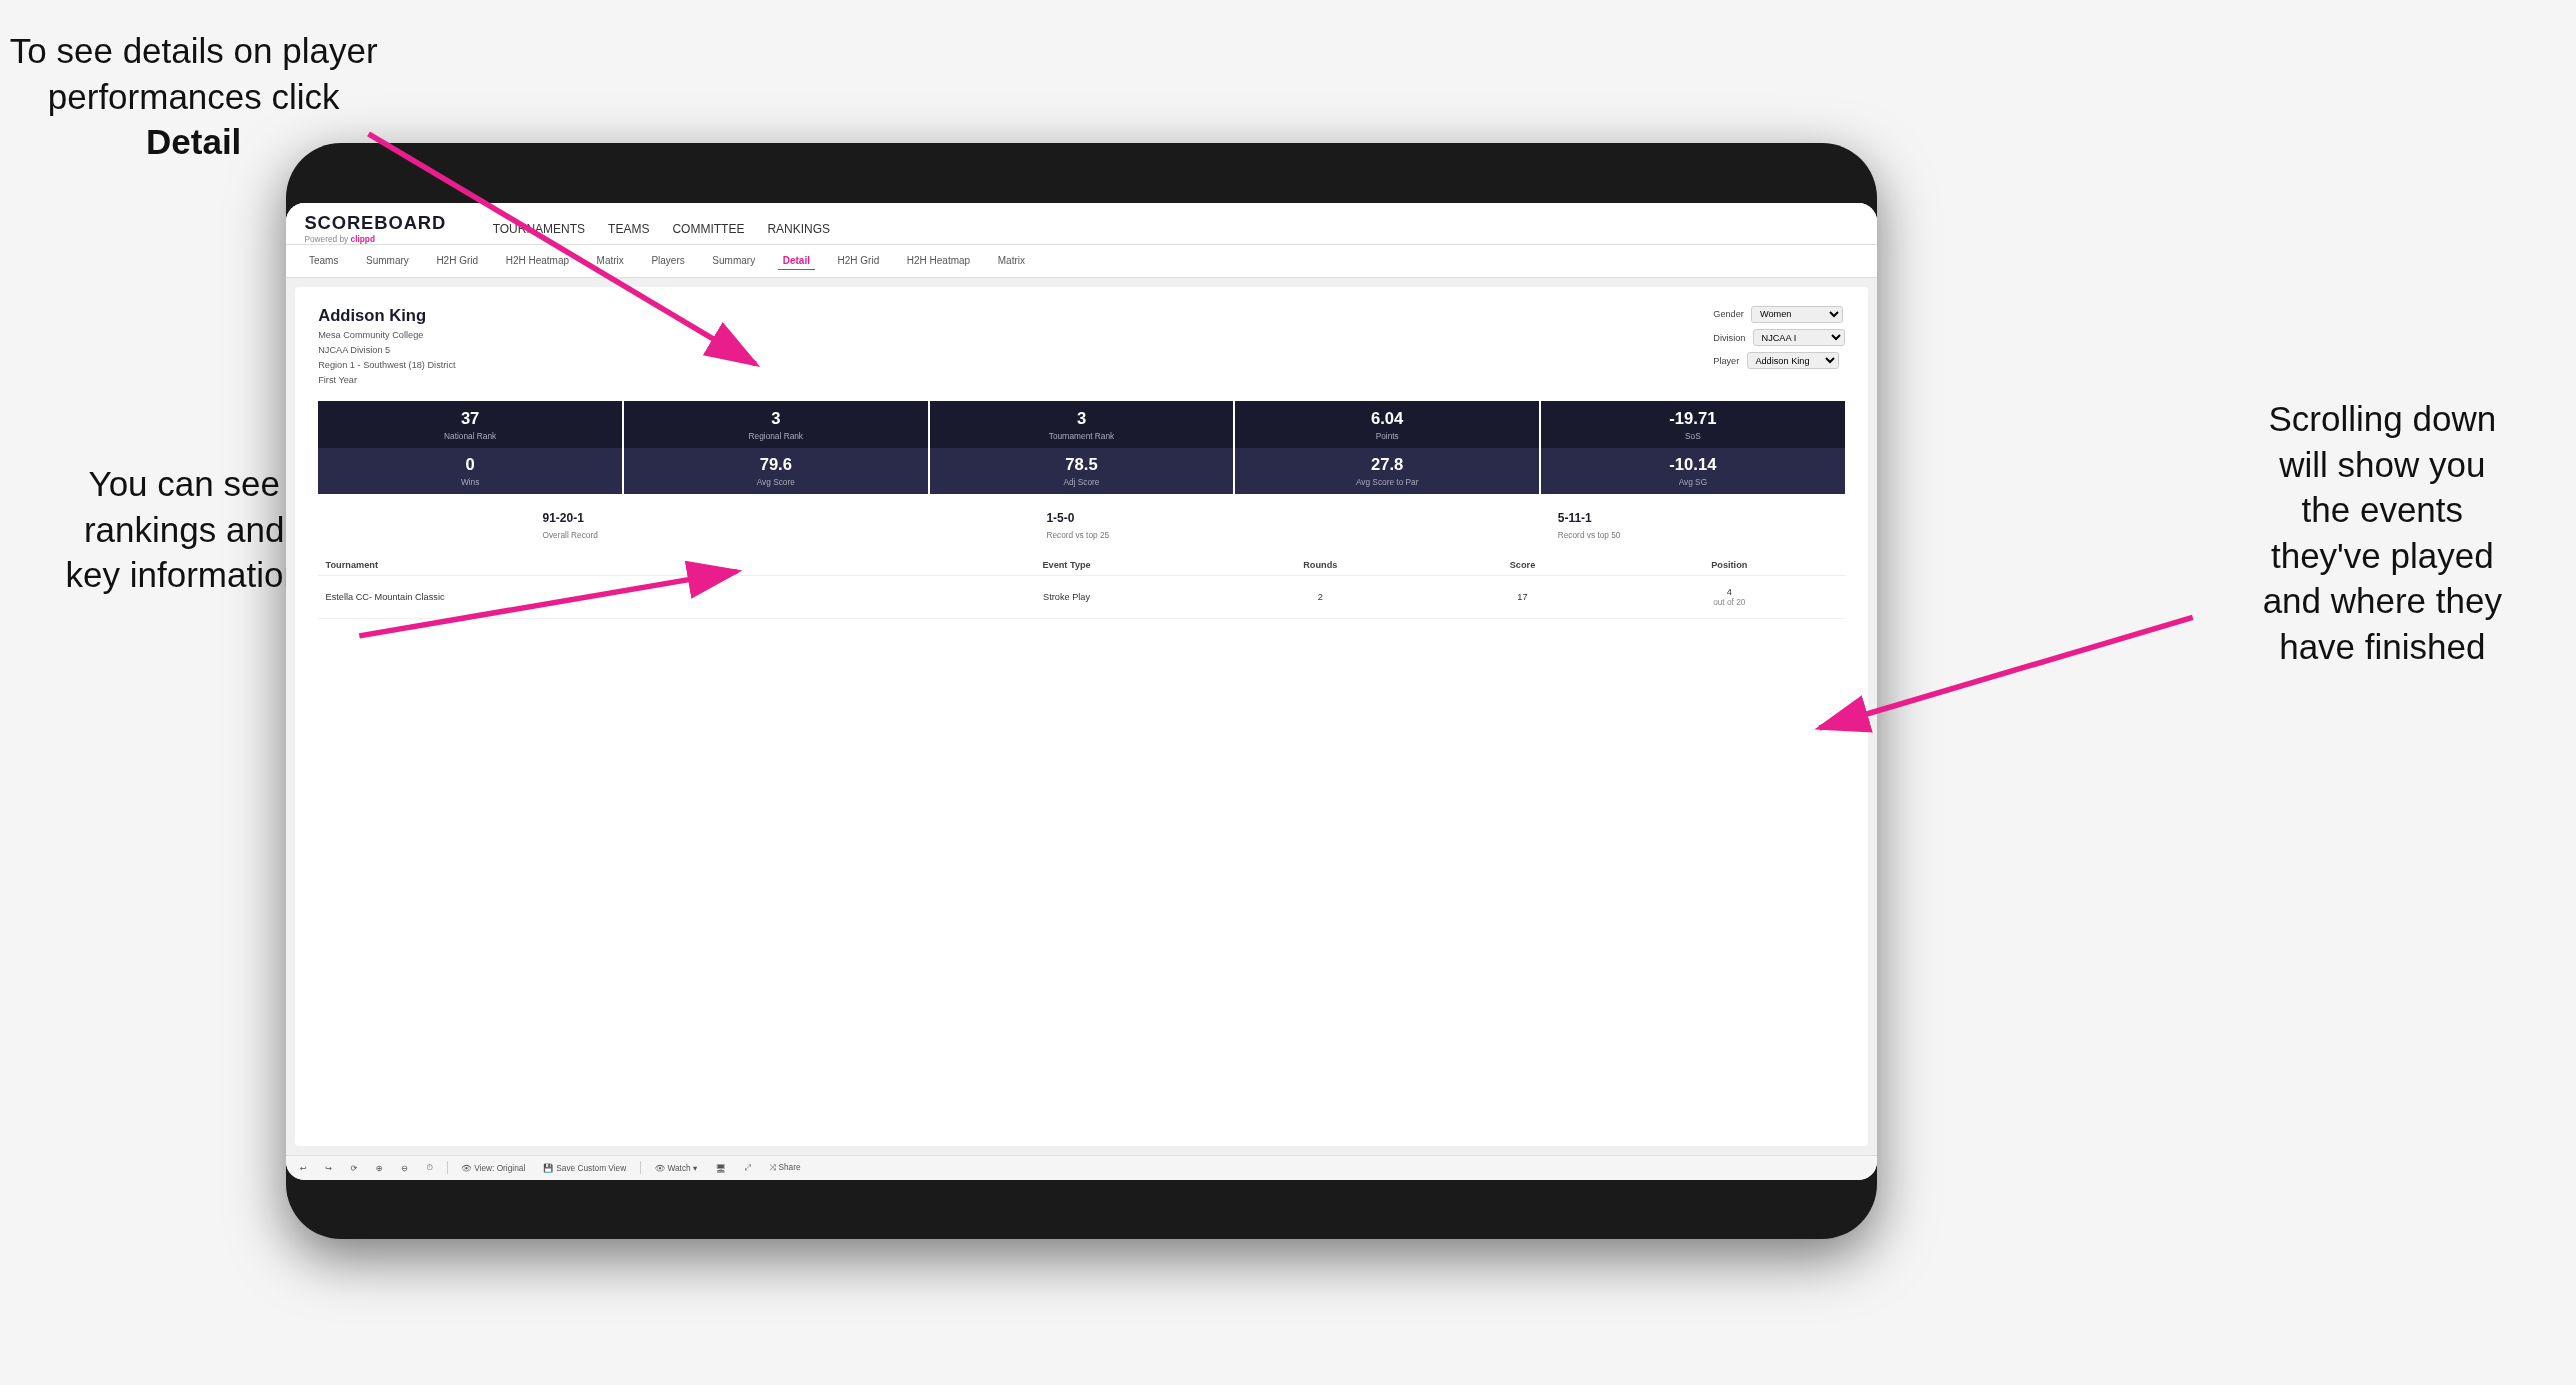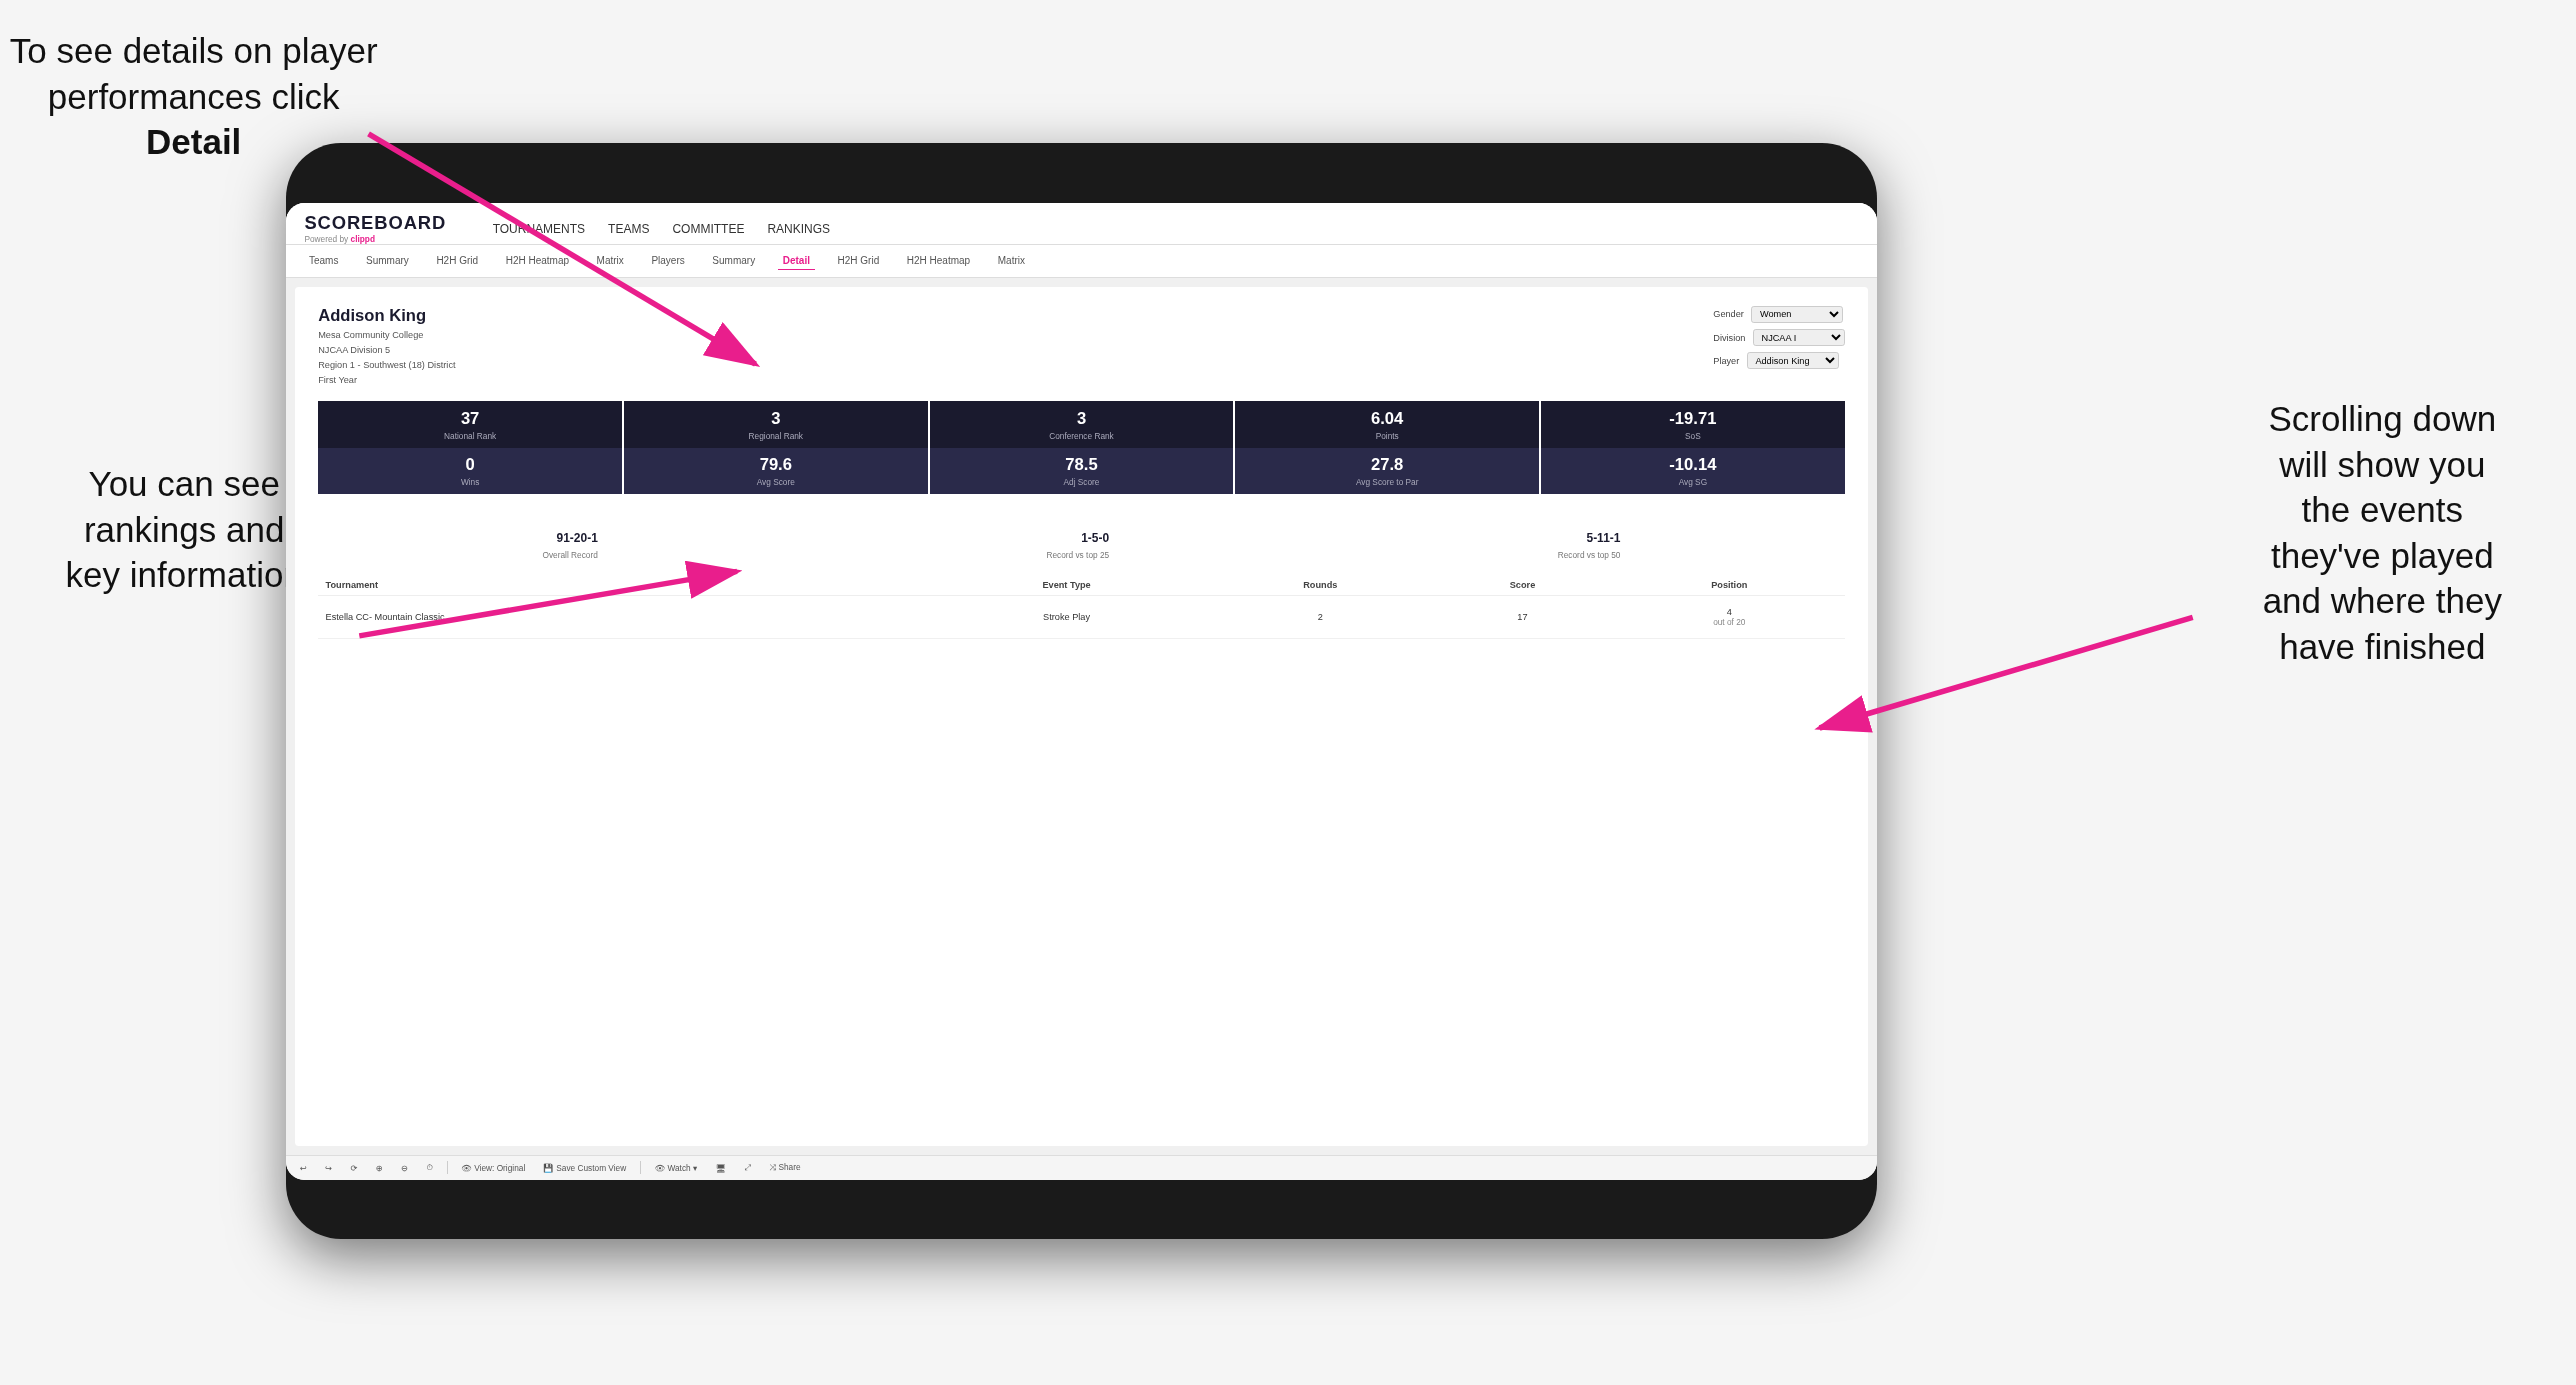--- a/index.html
+++ b/index.html
@@ -251,22 +251,21 @@
 
     
     .records-row {
       display: flex;
       justify-content: space-around;
       margin: 7.4px 0;
       padding: 7.4px 0;
     }
 
     .record-item {
-      text-align: right;
-      margin-top: 20px;
+      text-align: left;
     }
 
     .record-value {
       font-size: 12px;
       font-weight: 600;
       color: #1a1a2e;
       display: block;
     }
 
     .record-label {
@@ -433,21 +432,21 @@
           <div class="stat-cell">
             <span class="stat-value">37</span>
             <span class="stat-label">National Rank</span>
           </div>
           <div class="stat-cell">
             <span class="stat-value">3</span>
             <span class="stat-label">Regional Rank</span>
           </div>
           <div class="stat-cell">
             <span class="stat-value">3</span>
-            <span class="stat-label">Conference Rank</span>
+            <span class="stat-label">Tournament Rank</span>
           </div>
           <div class="stat-cell">
             <span class="stat-value">6.04</span>
             <span class="stat-label">Points</span>
           </div>
           <div class="stat-cell negative">
             <span class="stat-value">-19.71</span>
             <span class="stat-label">SoS</span>
           </div>
         </div>

